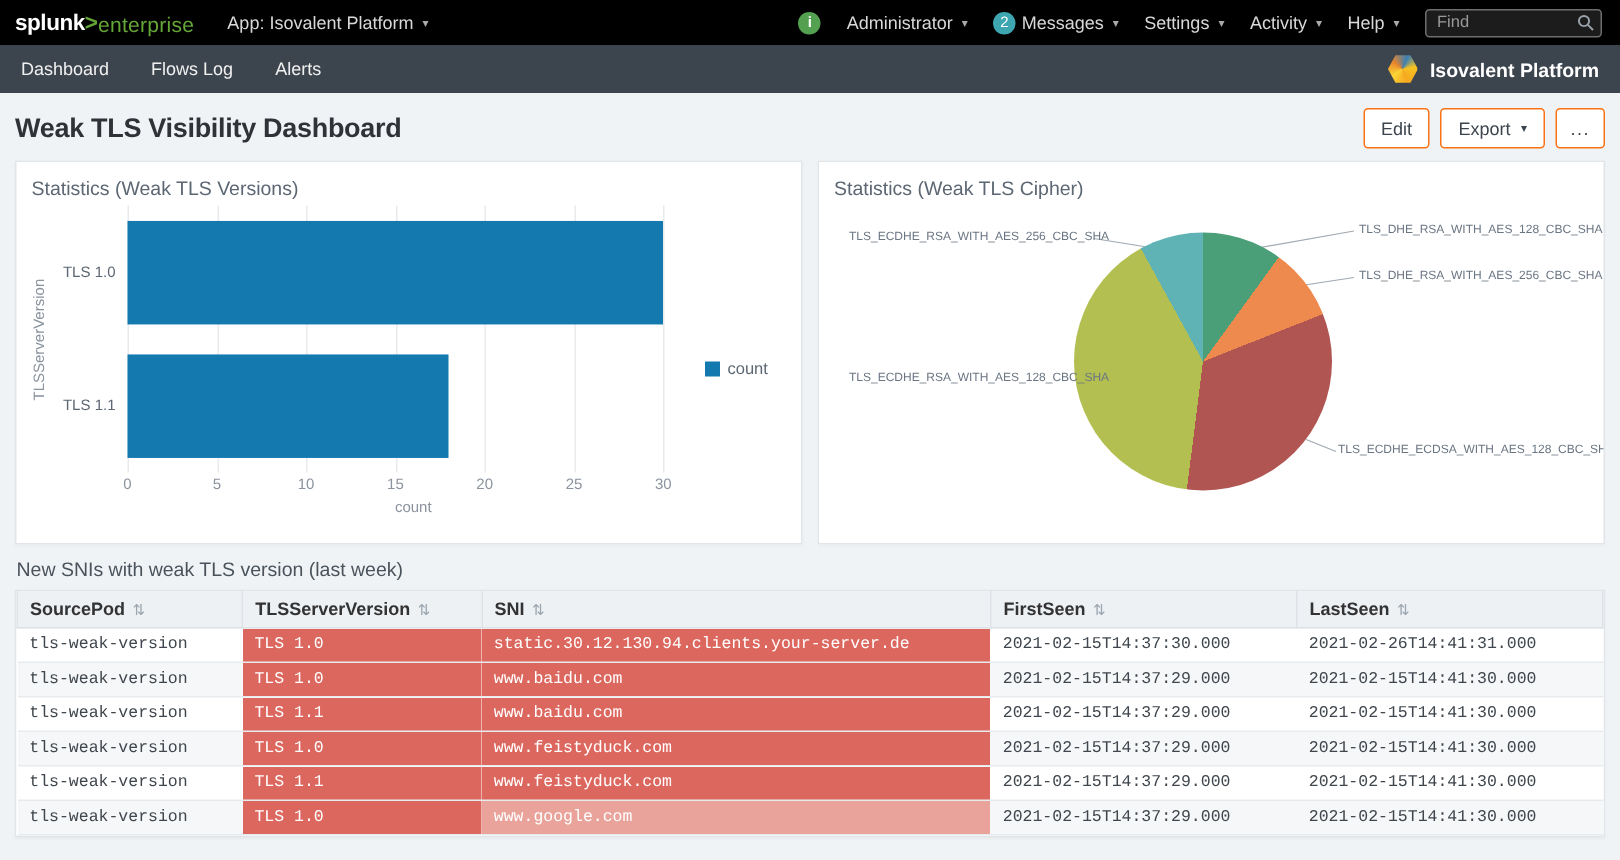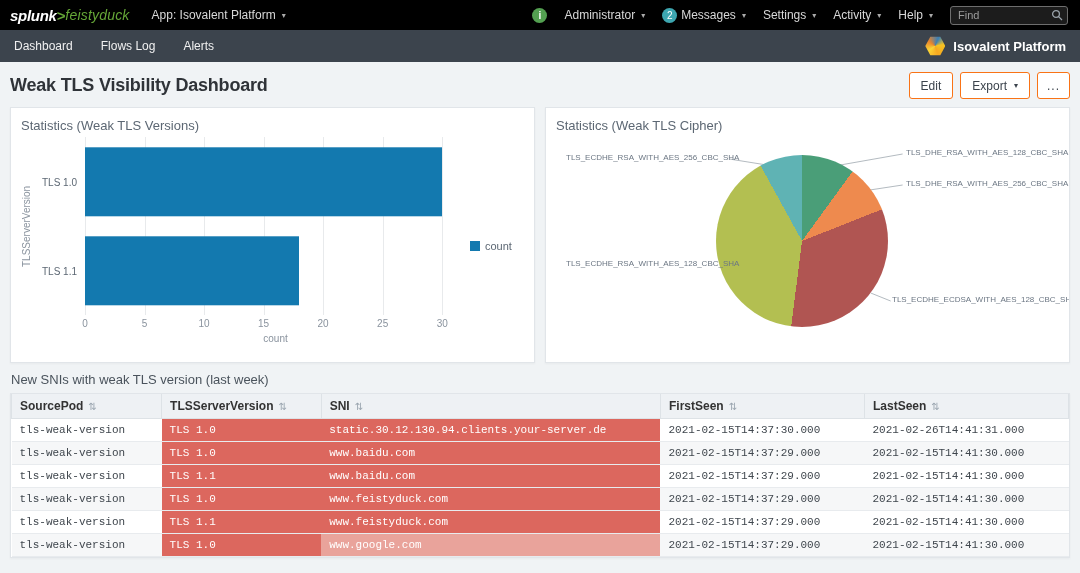--- a/index.html
+++ b/index.html
@@ -9,21 +9,21 @@
     background:#f0f3f5;
     font-family:"Liberation Sans", sans-serif;
     -webkit-font-smoothing:antialiased;
   }
 
   
   .topbar {
     height:30px; background:#000; display:flex; align-items:center;
     padding:0 12px 0 10px; color:#d8d8d8;
   }
-  .brand { display:flex; align-items:center; cursor:pointer;font-style:italic; }
+  .brand { display:flex; align-items:flex-end; cursor:pointer; }
   .brand .b1 { color:#fff; font-weight:700; font-size:15px; letter-spacing:-0.3px; }
   .brand .b2 { color:#65a637; font-weight:700; font-size:15px; }
   .brand .b3 { color:#65a637; font-weight:300; font-size:14px; letter-spacing:0.2px; }
   .tb-item { display:flex; align-items:center; gap:4px; font-size:12px; color:#d8d8d8; cursor:pointer; white-space:nowrap; }
   .app-menu { margin-left:22px; }
   .caret { font-size:8px; color:#a9a9a9; margin-left:2px; }
   .caret.dark { color:#3c444d; }
   .tb-right { margin-left:auto; display:flex; align-items:center; gap:17px; }
   .info-dot {
     width:15px; height:15px; border-radius:50%; background:#53a051; color:#fff;
@@ -92,21 +92,21 @@
   .legend-label { font-size:11px; color:#5c6773; }
 
   
   .pie-wrap { position:relative; height:206px; margin-top:6px; }
   .pie { position:absolute; left:160px; top:16px; width:172px; height:172px; border-radius:50%; }
   .leaders { position:absolute; inset:0; width:100%; height:100%; }
   .pie-label { position:absolute; font-size:8px; color:#6b7683; white-space:nowrap; }
   .pl-teal   { left:10px;  top:14px;  width:162px; text-align:right; }
   .pl-green  { left:350px; top:9px; }
   .pl-orange { left:350px; top:40px; }
-  .pl-ylw    { left:10px;  top:120px; width:162px; text-align:right; }
+  .pl-ylw    { left:10px;  top:108px; width:162px; text-align:right; }
   .pl-maroon { left:336px; top:156px; }
 
   
   .table-section { margin:9px 10px 0; }
   .section-title { font-size:13px; color:#4a535c; margin:0 1px 6px; }
   .table-panel { padding:0; }
   table { width:100%; border-collapse:collapse; background:#fff; table-layout:fixed; }
   th {
     background:#eef1f4; text-align:left; font-size:12px; font-weight:700; color:#333;
     padding:5px 8px; border:1px solid #dde2e6; border-top:none; white-space:nowrap;
@@ -119,21 +119,21 @@
   tbody tr:nth-child(even) td { background:#f6f7f8; }
   col.c0{width:14.2%} col.c1{width:15.1%} col.c2{width:32.1%} col.c3{width:19.3%} col.c4{width:19.3%}
 </style>
 </head>
 <body>
 
 <header class="topbar">
   <div class="brand">
     <span class="b1">splunk</span>
       <span class="b2">&gt;</span>
-      <span class="b3">feistyduck</span>
+      <span class="b3">enterprise</span>
   </div>
   <div class="tb-item app-menu">
     <span>App: Isovalent Platform</span>
     <span class="caret">▾</span>
   </div>
   <div class="tb-right">
     <span class="info-dot">i</span>
     <div class="tb-item">
       <span>Administrator</span>
       <span class="caret">▾</span>

